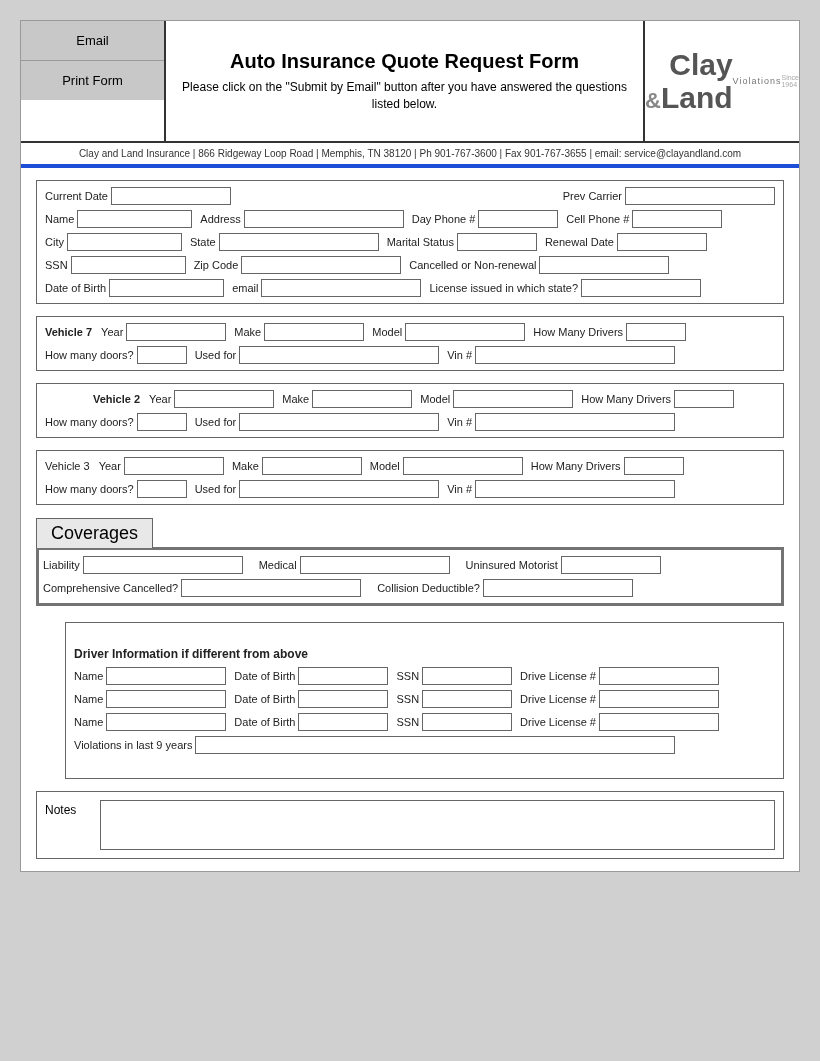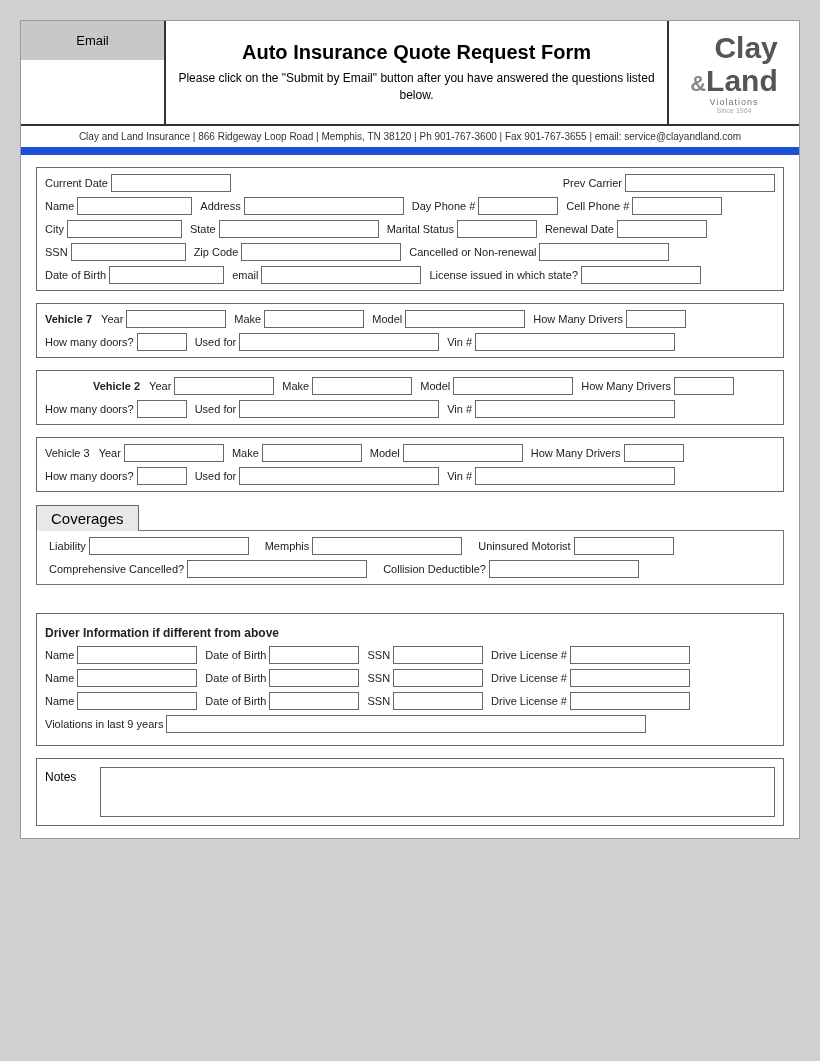--- a/index.html
+++ b/index.html
@@ -51,30 +51,30 @@
       font-size: 20px;
       font-weight: bold;
       margin-bottom: 6px;
     }
     .header-subtitle {
       font-size: 12px;
       text-align: center;
       line-height: 1.4;
     }
     .header-logo {
-      width: 130px;
-      display: flex;
-      flex-direction: column;
+      width: 154px;
+      display: flex;
+      flex-direction: row;
       align-items: center;
       justify-content: center;
-      padding: 10px;
+      padding: 27px;
     }
     
     .contact-bar {
-      border-bottom: 8px solid #1d4ed8;
+      border-bottom: 4px solid #1d4ed8;
       padding: 5px 10px;
       font-size: 10px;
       text-align: center;
       color: #333;
     }
     
     .form-body {
       padding: 12px 15px;
     }
     
@@ -97,35 +97,36 @@
       margin-right: 3px;
       color: #222;
     }
     
     .coverages-tab {
       background: #e8e8e8;
       border: 1px solid #666;
       border-bottom: none;
       display: inline-block;
       padding: 4px 14px;
-      font-size: 15px;
+      font-size: 18px;
       margin-bottom: 0;
       position: relative;
       top: 1px;
     }
     .coverages-section {
-      border: 1px solid #737373;
-      padding: 6px 12px;
-      margin-bottom: 28px;
+      border: 3px solid #737373;
+      padding: 6px 4px;
+      margin-bottom: 16px;
     }
     
     .driver-section {
       border: 1px solid #666;
       margin-bottom: 12px;
-      padding: 12px 8px;
+      padding: 24px 8px;
+      margin-left: 29px;
     }
     .driver-header {
       font-size: 12px;
       font-weight: bold;
       margin-bottom: 6px;
       color: #222;
     }
     
     .notes-section {
       border: 1px solid #666;
@@ -157,20 +158,21 @@
     }
   </style>
 </head>
 <body>
 
 <div class="page">
 
   <div class="header">
     <div class="header-buttons">
       <button class="header-btn">Email</button>
+      <button class="header-btn">Print Form</button>
     </div>
     <div class="header-center">
       <div class="header-title">Auto Insurance Quote Request Form</div>
       <div class="header-subtitle">Please click on the "Submit by Email" button after you have answered the questions listed below.</div>
     </div>
     <div class="header-logo">
       <div style="font-size:30px; font-weight:bold; line-height:1.1; text-align:right;">
         <span style="color:#555;">Clay</span><br>
         <span style="color:#888; font-size:22px;">&amp;</span><span style="color:#555;">Land</span>
       </div>
@@ -303,21 +305,21 @@
         <input type="text" style="width: 200px;">
       </div>
     </div>
 
     <div>
       <div class="coverages-tab">Coverages</div>
       <div class="coverages-section">
         <div class="form-row">
           <span class="field-label">Liability</span>
           <input type="text" style="width: 160px; margin-right: 16px;">
-          <span class="field-label">Memphis</span>
+          <span class="field-label">Medical</span>
           <input type="text" style="width: 150px; margin-right: 16px;">
           <span class="field-label">Uninsured Motorist</span>
           <input type="text" style="width: 100px;">
         </div>
         <div class="form-row">
           <span class="field-label">Comprehensive Cancelled?</span>
           <input type="text" style="width: 180px; margin-right: 16px;">
           <span class="field-label">Collision Deductible?</span>
           <input type="text" style="width: 150px;">
         </div>

